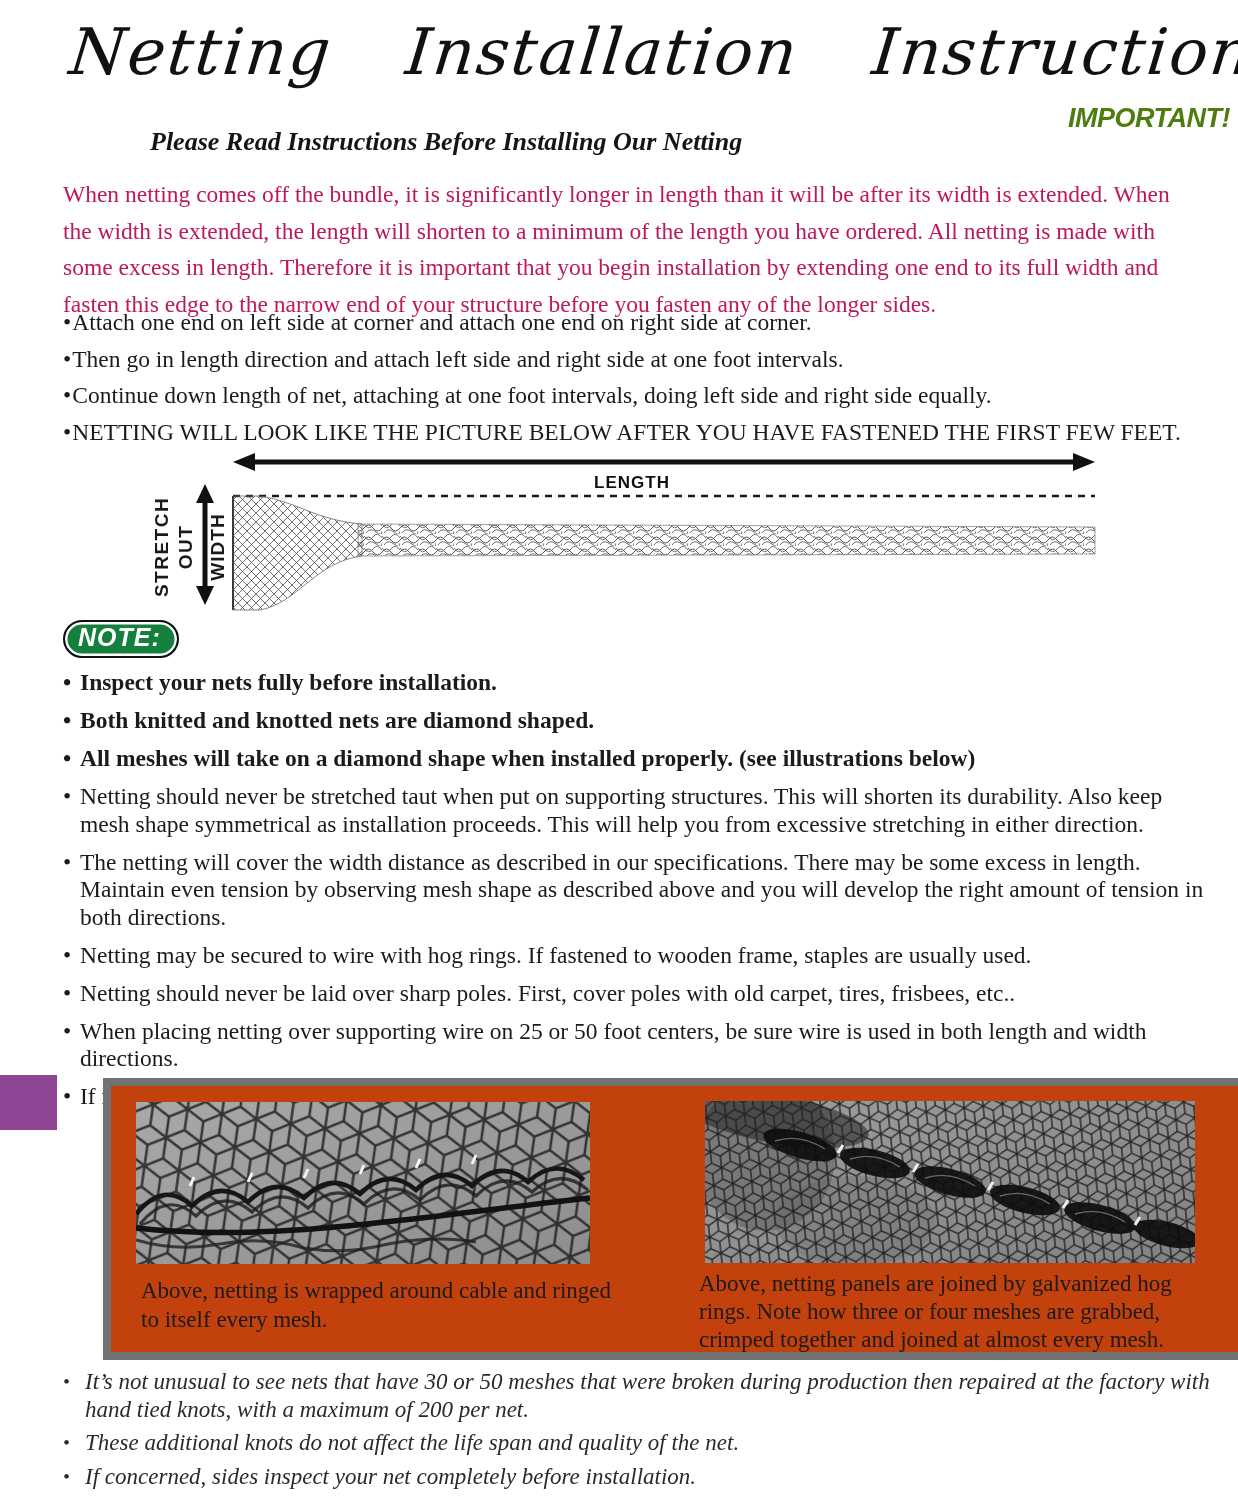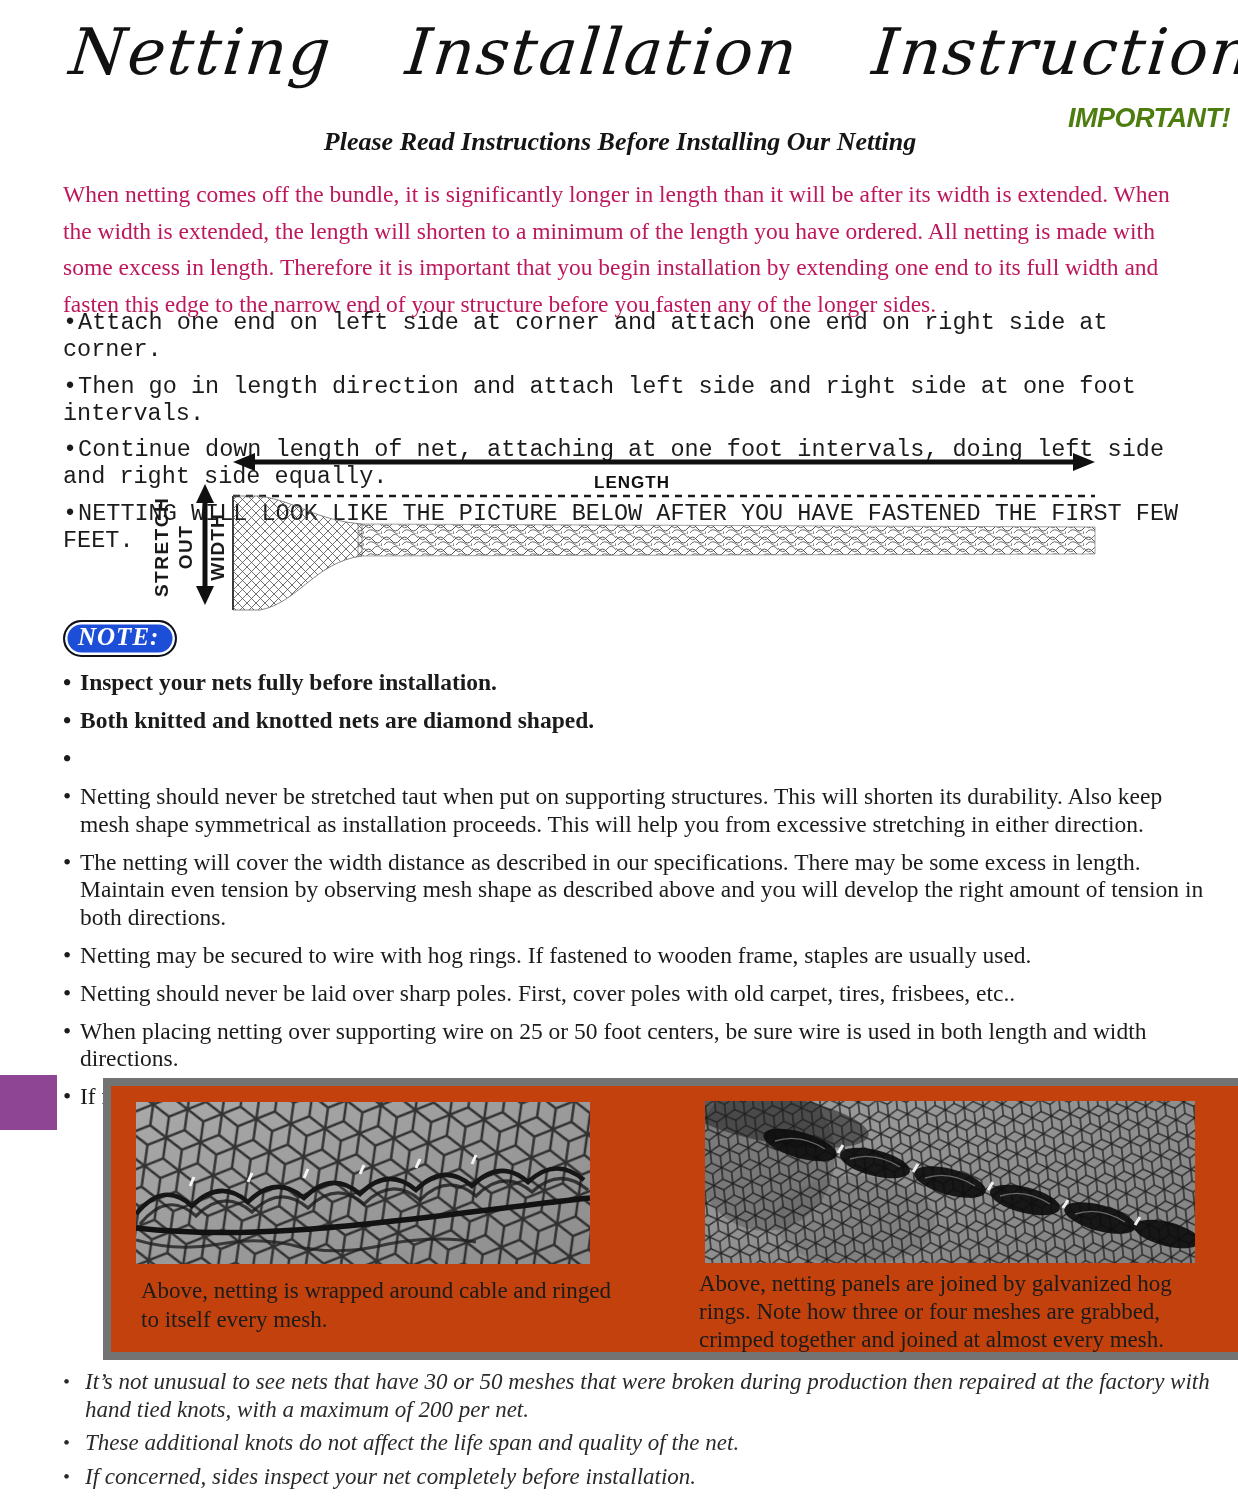--- a/index.html
+++ b/index.html
@@ -6,38 +6,38 @@
   #page{position:relative;width:1238px;height:1500px;background:#ffffff;overflow:hidden;
         font-family:"Liberation Serif",serif;color:#1b1b1b;}
   .abs{position:absolute;}
 
   
   #title{top:0px;left:70px;width:1168px;height:104px;line-height:104px;text-align:center;
          font-family:"DejaVu Serif",serif;font-style:italic;font-size:64px;color:#111;
          transform:skewX(-6deg);letter-spacing:2px;word-spacing:52px;white-space:nowrap;}
   #important{top:103px;right:8px;font-family:"Liberation Sans",sans-serif;font-weight:bold;
          font-style:italic;font-size:27px;color:#4d7c0f;letter-spacing:-0.5px;}
-  #subtitle{top:127px;left:150px;width:940px;text-align:center;font-weight:bold;font-style:italic;
+  #subtitle{top:127px;left:150px;width:940px;text-align:left;font-weight:bold;font-style:italic;
          font-size:26px;color:#151515;}
 
   
   #intro{top:176px;left:63px;width:1133px;font-size:23.5px;line-height:36.6px;color:#be185d;}
 
   
   #steps{top:309px;left:63px;width:1145px;font-size:23.5px;}
-  .step{line-height:27px;margin-bottom:9.5px;font-family:Liberation Mono, monospace;}
+  .step{line-height:27px;margin-bottom:9.5px;}
   .step .b{margin-right:1px;}
 
   
   #diagram{top:450px;left:130px;width:1000px;height:175px;}
 
   
-  #note-badge{top:620px;left:63px;background:#1d4ed8;color:#fff;border:2.5px solid #111;
+  #note-badge{top:620px;left:63px;background:#15803d;color:#fff;border:2.5px solid #111;
       box-shadow:inset 0 0 0 2.5px #fff;border-radius:20px;padding:1px 16px 4px 13px;
-      font-family:Liberation Serif, serif;font-weight:bold;font-style:italic;
+      font-family:Liberation Sans, sans-serif;font-weight:bold;font-style:italic;
       font-size:25px;letter-spacing:1px;text-align:right;}
 
   
   #note-list{top:669px;left:63px;width:1150px;font-size:23.5px;}
   .nitem{display:flex;line-height:27.5px;margin-bottom:10.5px;}
   .nitem .b{width:17px;flex:0 0 17px;}
   .nitem.bold{font-weight:bold;}
 
   
   #purple-block{top:1075px;left:0;width:57px;height:55px;background:#8e4593;}
@@ -115,20 +115,21 @@
     <div class="nitem bold">
         <span class="b">•</span>
         <div>Inspect your nets fully before installation.</div>
       </div>
     <div class="nitem bold">
         <span class="b">•</span>
         <div>Both knitted and knotted nets are diamond shaped.</div>
       </div>
     <div class="nitem bold">
         <span class="b">•</span>
+        <div>All meshes will take on a diamond shape when installed properly. (see illustrations below)</div>
       </div>
     <div class="nitem">
         <span class="b">•</span>
         <div>Netting should never be stretched taut when put on supporting structures. This will shorten its durability. Also keep mesh shape symmetrical as installation proceeds. This will help you from excessive stretching in either direction.</div>
       </div>
     <div class="nitem">
         <span class="b">•</span>
         <div>The netting will cover the width distance as described in our specifications. There may be some excess in length. Maintain even tension by observing mesh shape as described above and you will develop the right amount of tension in both directions.</div>
       </div>
     <div class="nitem">

